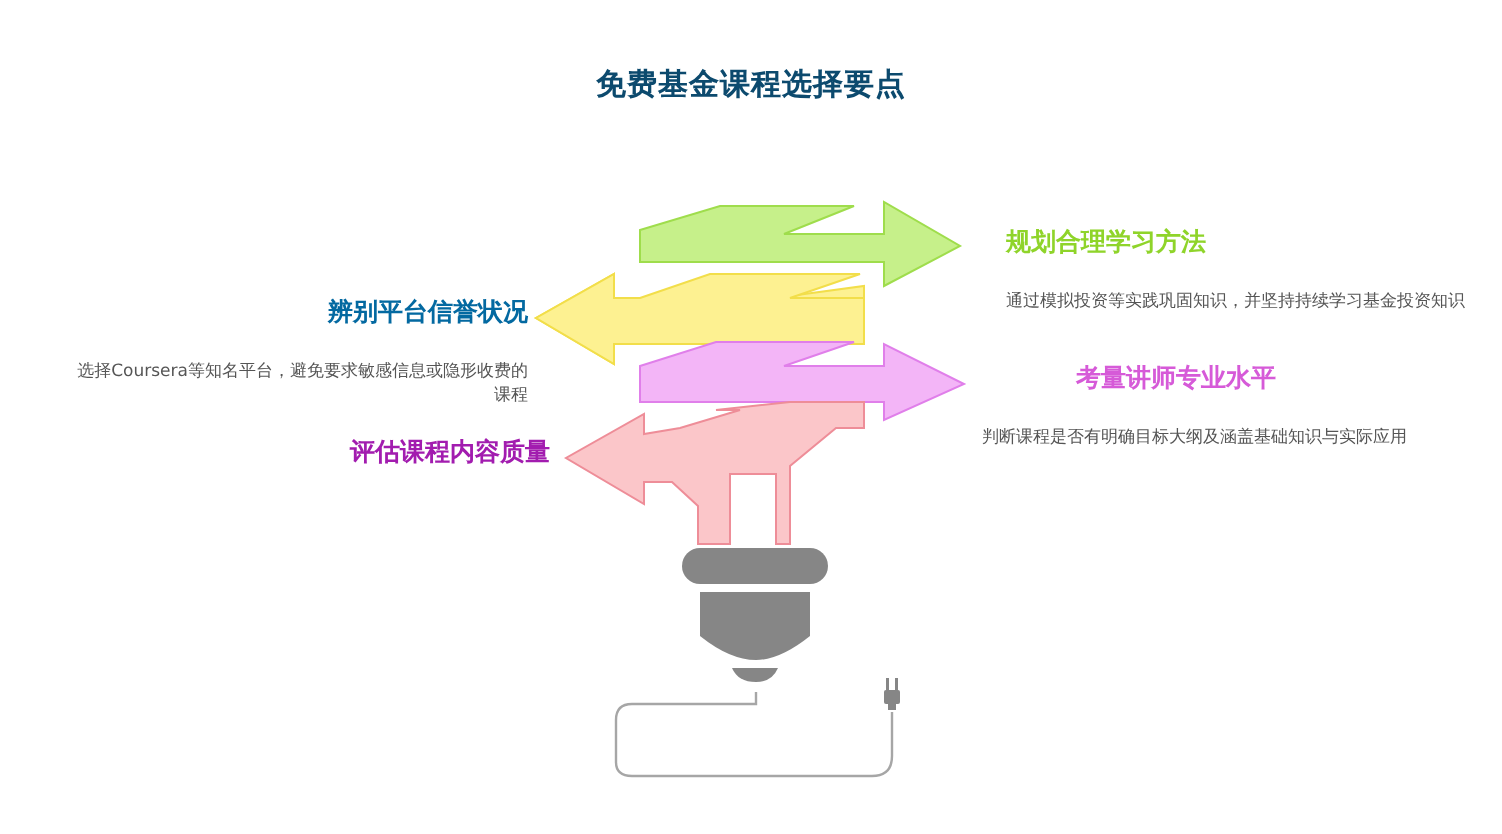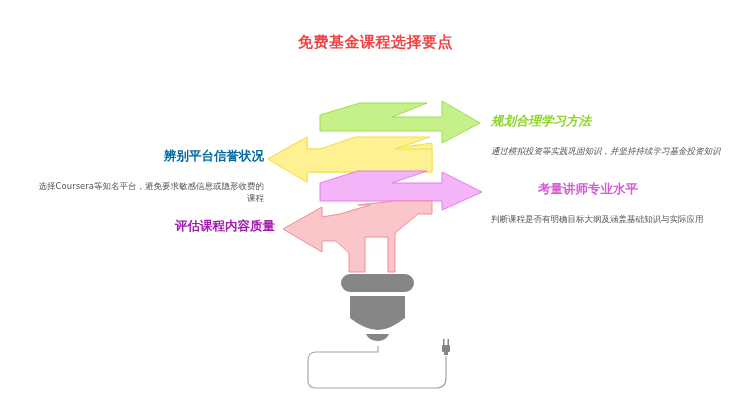--- a/index.html
+++ b/index.html
@@ -1,19 +1,19 @@
 <!DOCTYPE html>
 <html><head>
   <meta charset="utf-8">
   <style>
     html, body { margin: 0; padding: 0; background: #ffffff; }
     body { width: 751px; height: 417px; position: relative; overflow: hidden;
            font-family: "DejaVu Sans", "Liberation Sans", sans-serif; }
     .title { position: absolute; left: 0; width: 751px; top: 33px; text-align: center;
-             font-size: 15px; font-weight: bold; color: #ef4444; letter-spacing: 0.5px; }
+             font-size: 15px; font-weight: bold; color: #0c4a6e; letter-spacing: 0.5px; }
     svg.diagram { position: absolute; left: 0; top: 0; }
     .label { position: absolute; }
     .label .head { font-size: 12.5px; font-weight: bold; line-height: 16px; white-space: nowrap; }
     .label .desc { font-size: 8.5px; color: #555555; line-height: 12px; margin-top: 16px; }
     .right { text-align: left; }
     .left  { text-align: right; }
   </style>
 </head>
 <body>
 
@@ -37,21 +37,21 @@
   <path d="M378,346 L378,352 L316,352 Q308,352 308,360 L308,381 Q308,388 316,388 L436,388 Q446,388 446,378 L446,356" fill="none" stroke="#a6a6a6" stroke-width="1.2"></path>
 
   <g>
     <rect x="443" y="339" width="1.5" height="6" fill="#868686"></rect>
     <rect x="447.5" y="339" width="1.5" height="6" fill="#868686"></rect>
     <rect x="442" y="345" width="8" height="7" rx="1" fill="#868686"></rect>
     <rect x="444" y="352" width="4" height="3" fill="#868686"></rect>
   </g>
 </svg>
 
-<div class="label right" style="left:491px; top:113px; width:235px;font-style:italic;">
+<div class="label right" style="left:503px; top:113px; width:235px;">
   <div class="head" style="color:#8fd42a;">规划合理学习方法</div>
   <div class="desc">通过模拟投资等实践巩固知识，并坚持持续学习基金投资知识</div>
 </div>
 
 <div class="label right" style="left:491px; top:181px; width:235px;">
   <div class="head" style="color:#d65ad8;margin-left:47px;">考量讲师专业水平</div>
   <div class="desc">判断课程是否有明确目标大纲及涵盖基础知识与实际应用</div>
 </div>
 
 <div class="label left" style="left:36px; top:148px; width:228px;">

